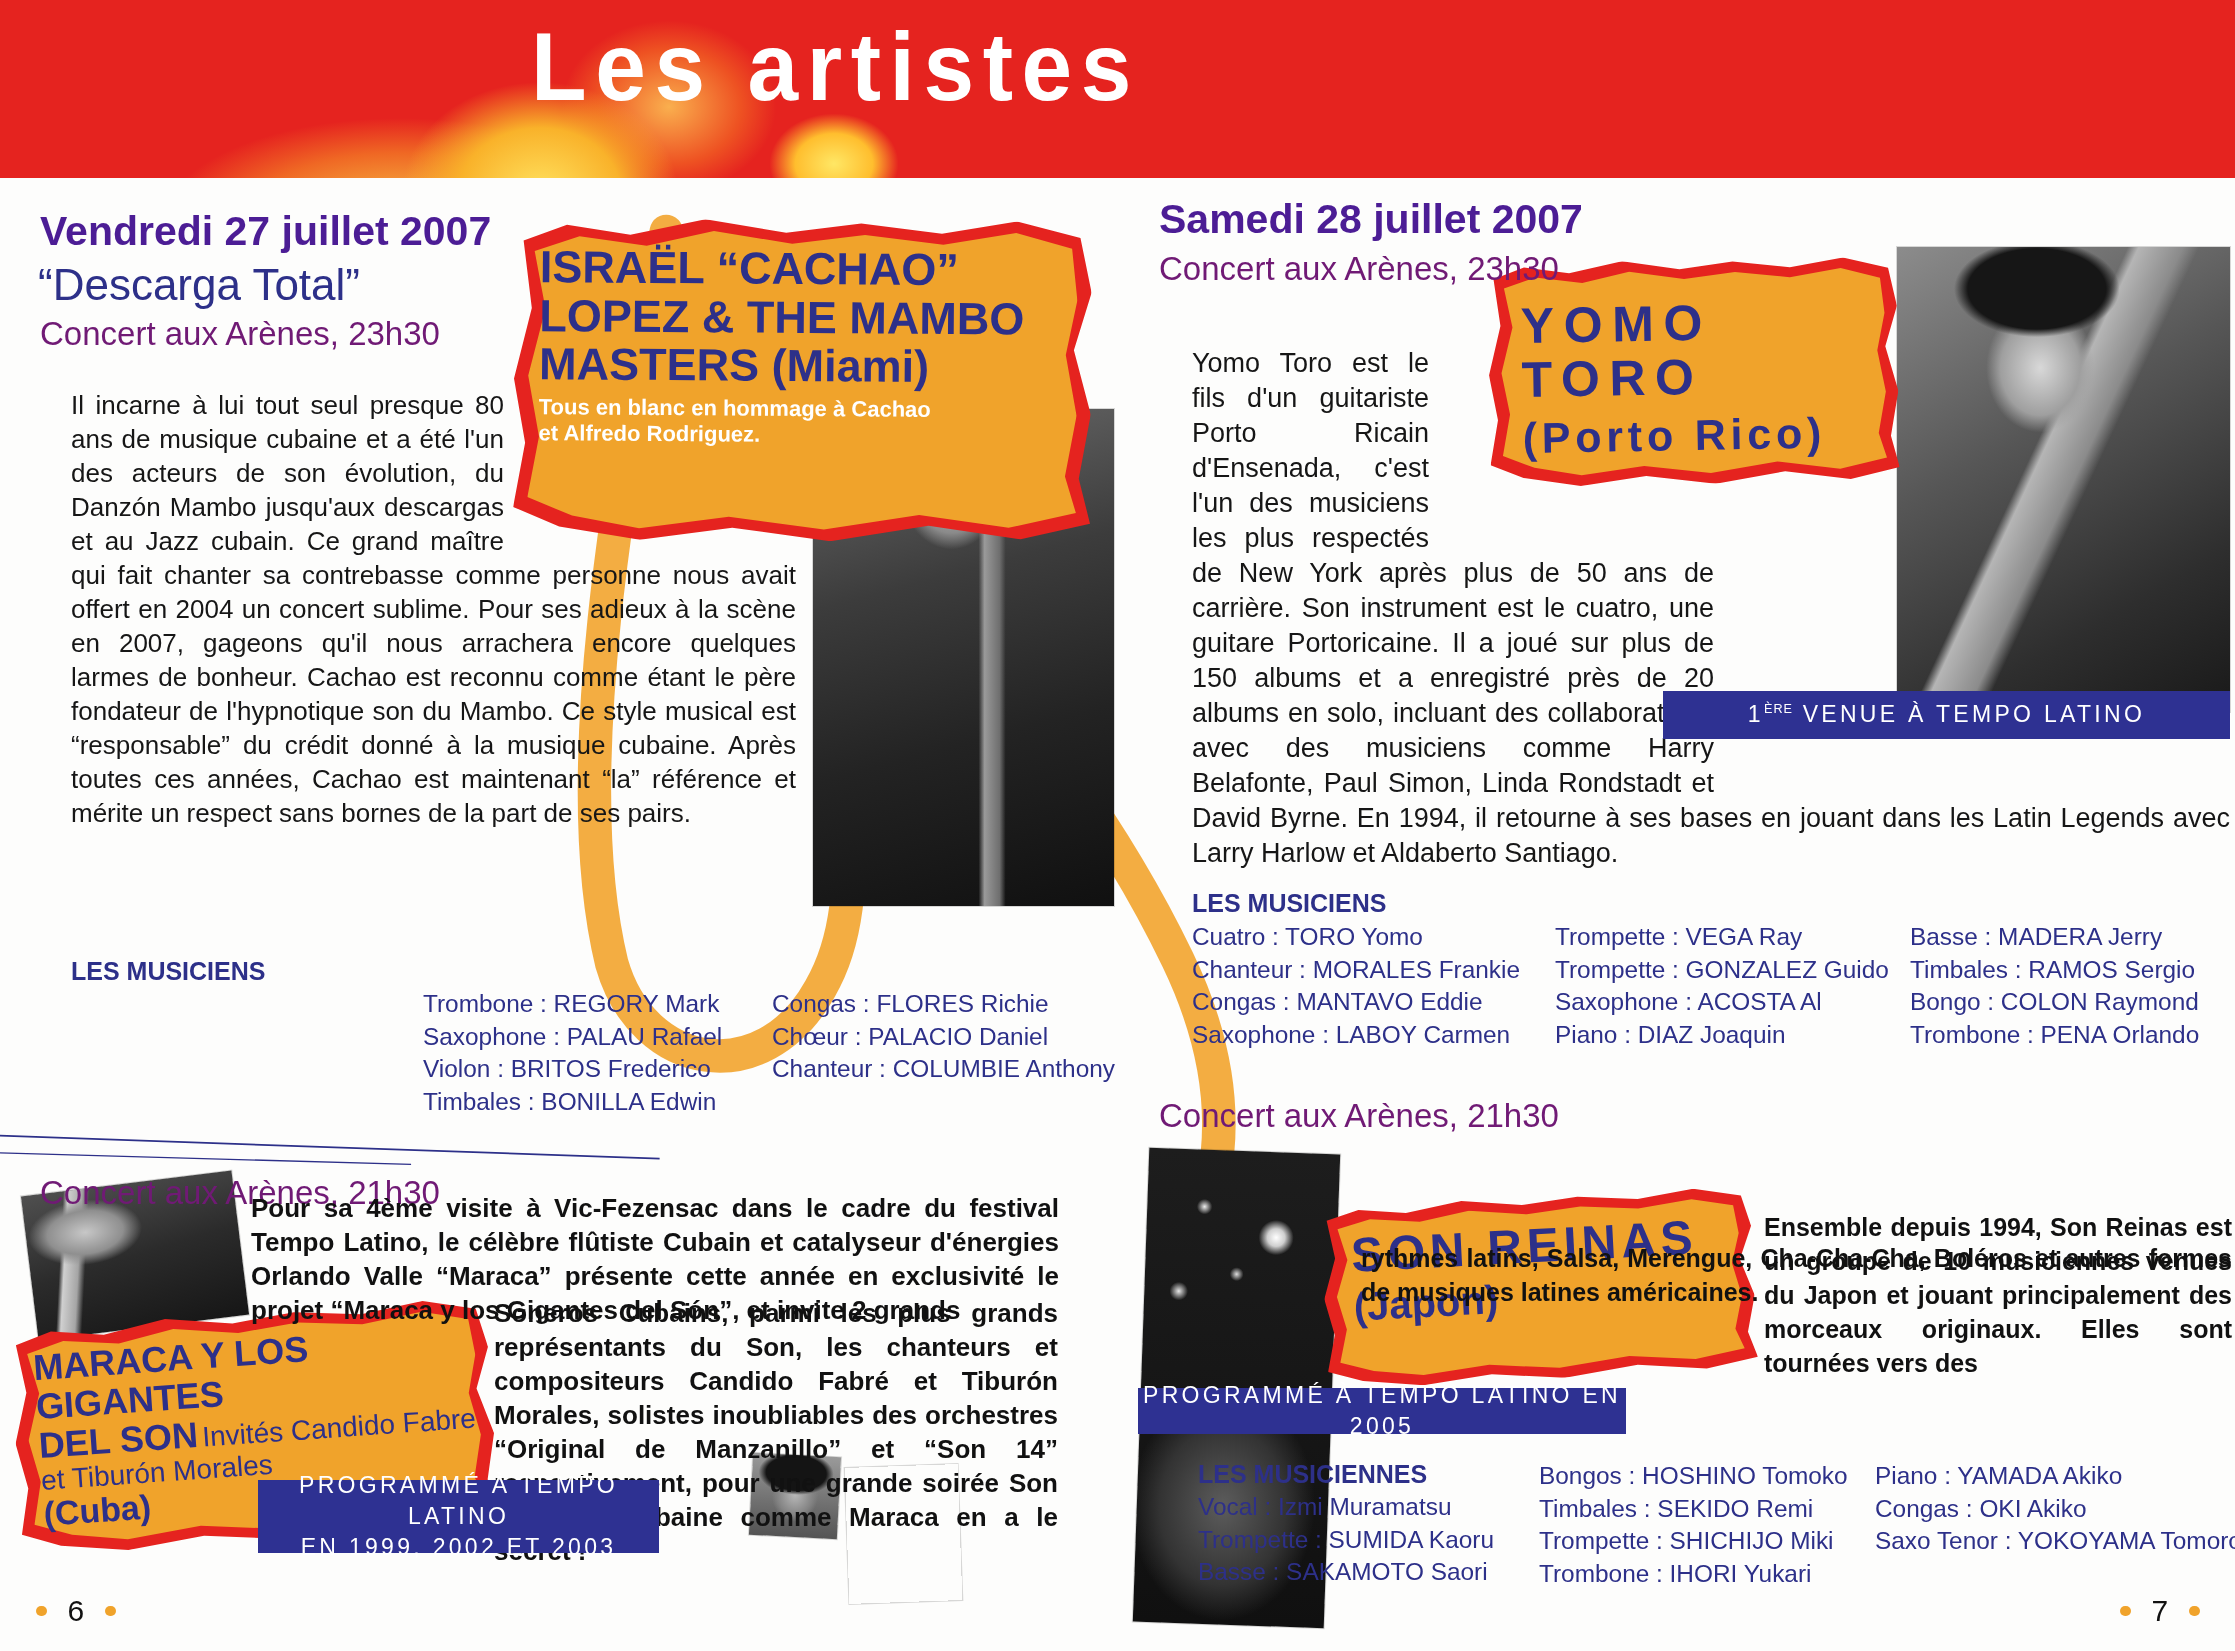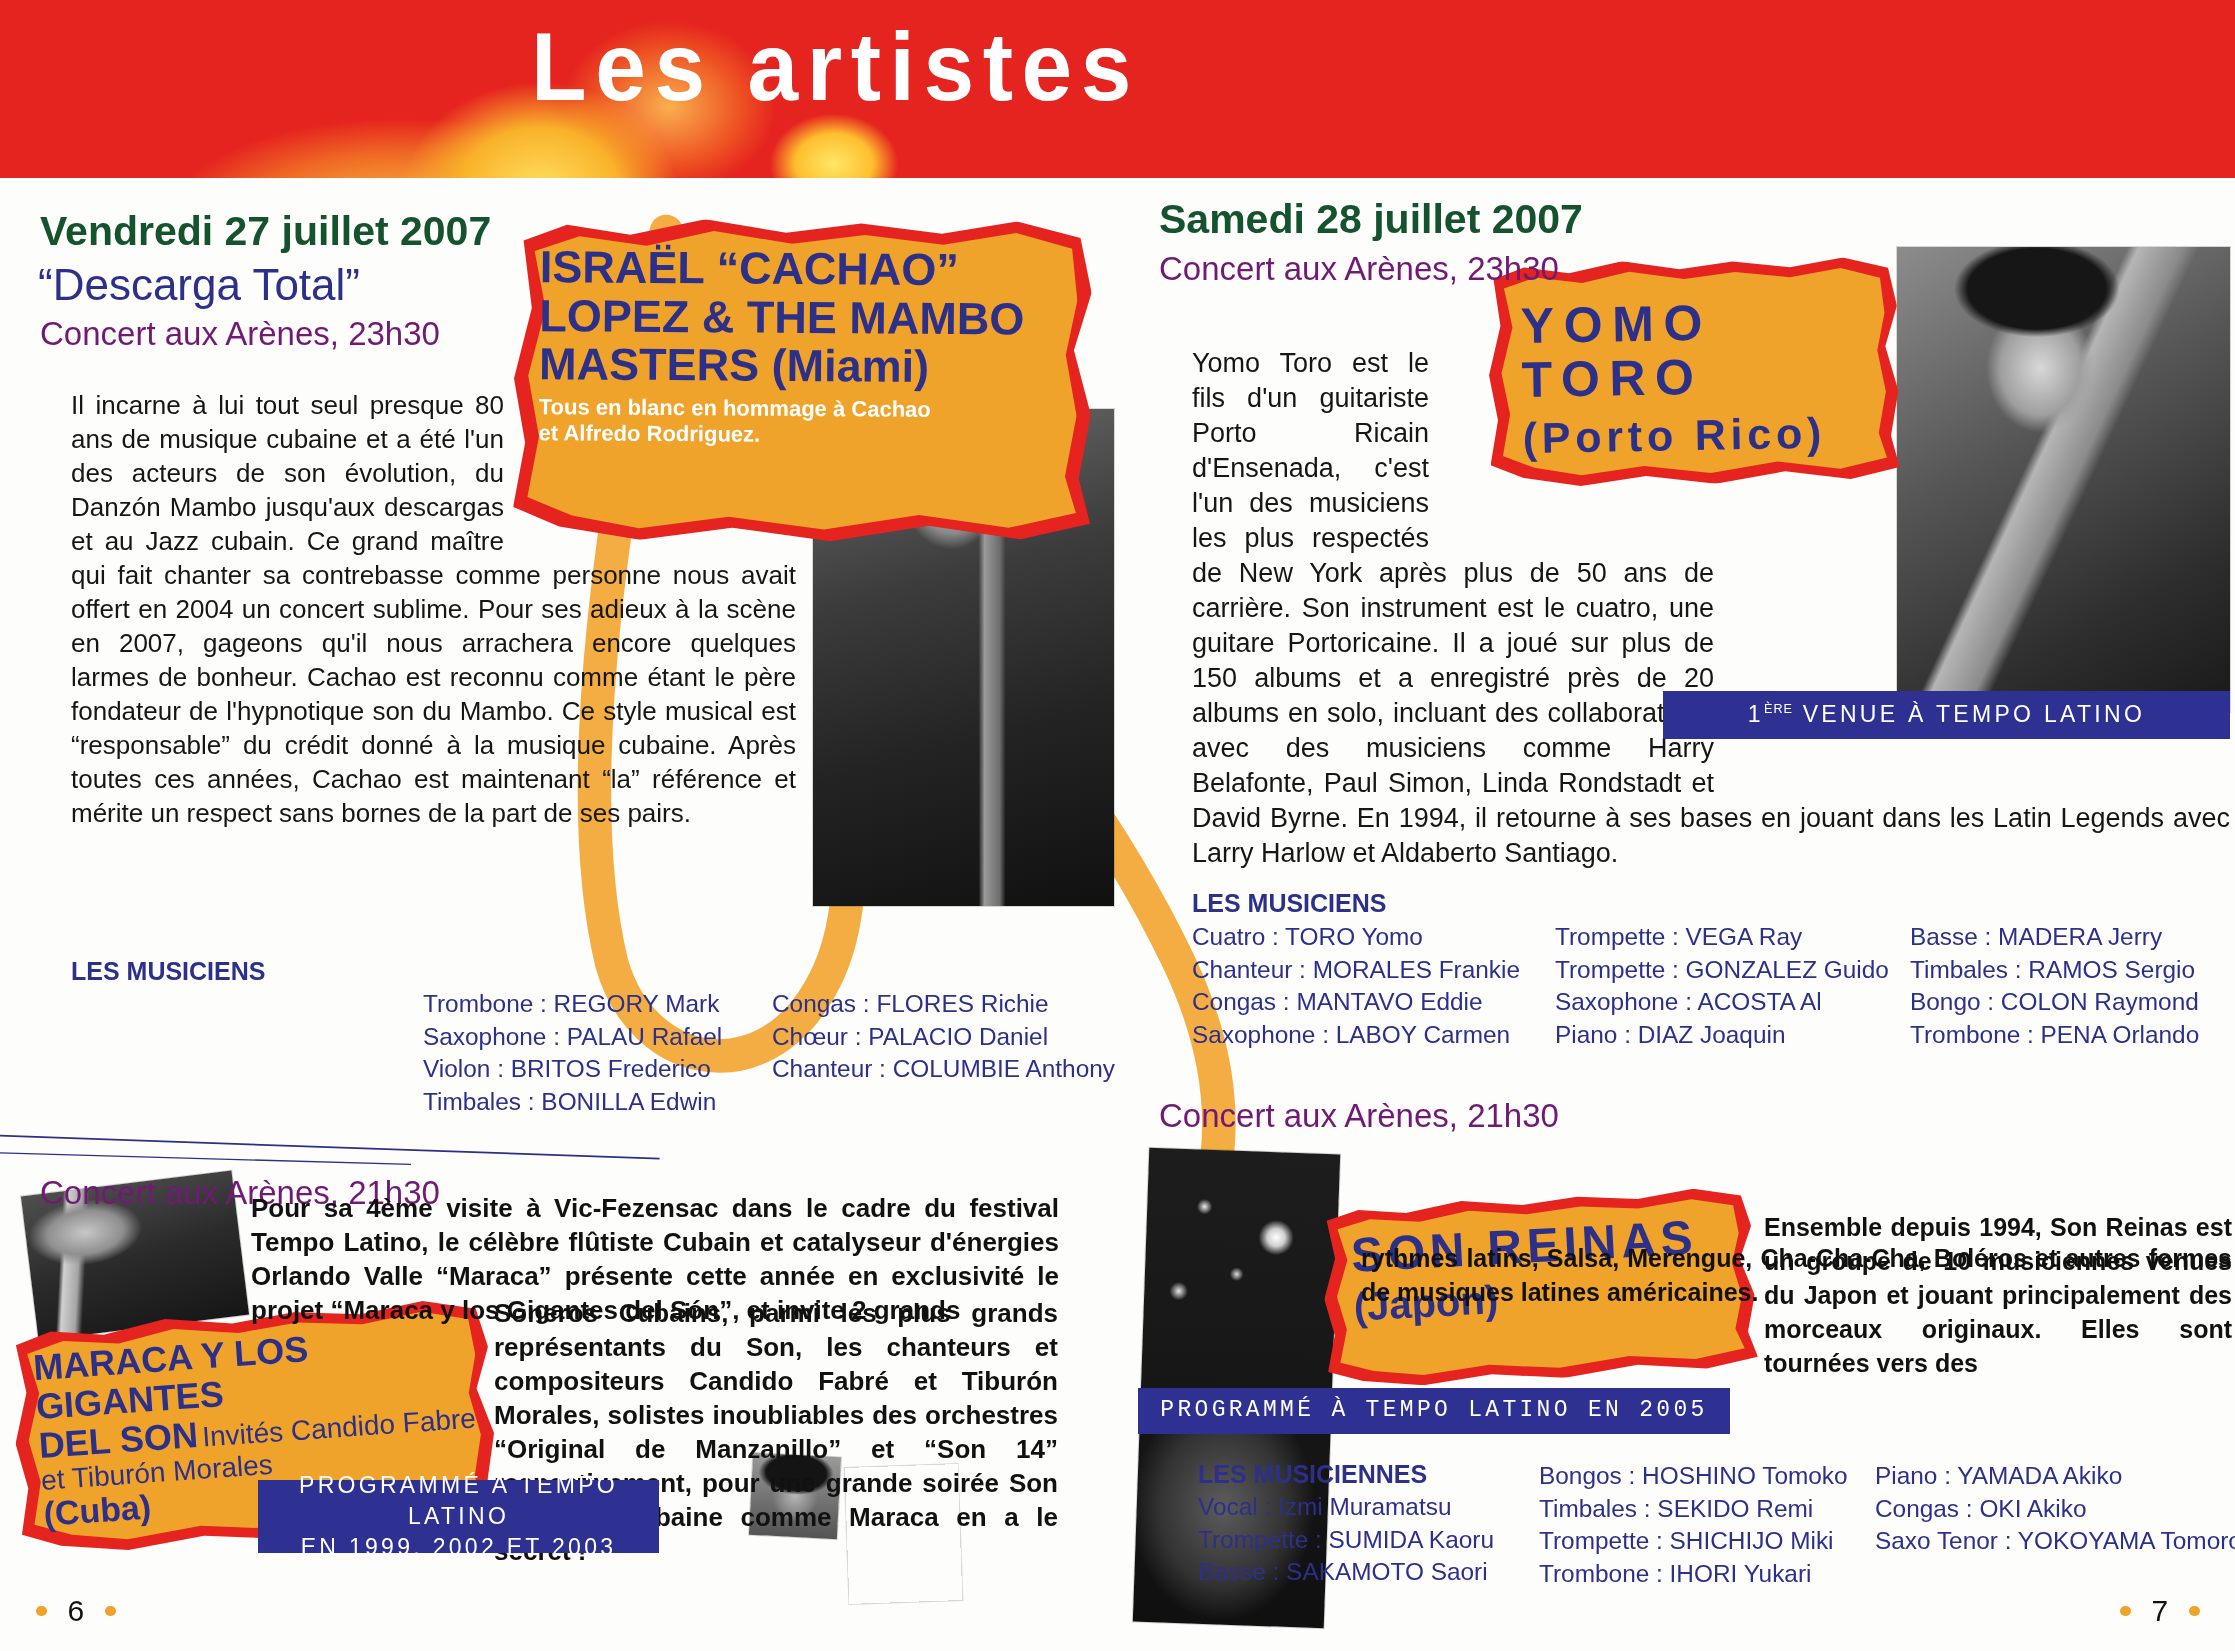--- a/index.html
+++ b/index.html
@@ -12,21 +12,21 @@
     background:
       radial-gradient(86px 67px at 834px 92%, #ffe765 0%, #ffbe2e 45%, rgba(243,130,24,0) 75%),
       radial-gradient(191px 153px at 540px 108%, #ffe15e 0%, #f9b22a 42%, rgba(240,120,20,0) 72%),
       radial-gradient(306px 134px at 401px 125%, #f9cf4b 0%, rgba(248,160,40,.55) 52%, rgba(229,35,31,0) 78%),
       radial-gradient(143px 115px at 669px 60%, rgba(255,210,90,.8) 0%, rgba(255,170,40,.35) 50%, rgba(229,35,31,0) 75%),
       #e5231f;}
   .band-title{left:531px;top:15.3px;width:612px;font-size:91px;font-weight:700;color:#fff;
     letter-spacing:8.6px;transform:scaleY(1.06);white-space:nowrap;}
 
   
-  .date-h{font-size:41px;font-weight:700;color:#14532d;white-space:nowrap;}
+  .date-h{font-size:41px;font-weight:700;color:#4c1d95;white-space:nowrap;}
   .sub-blue{font-size:44px;font-weight:400;color:#2d3089;white-space:nowrap;}
   .sub-red{font-size:33px;color:#701a75;white-space:nowrap;}
   .bio{font-size:26px;line-height:34px;text-align:justify;color:#161616;}
   .bio-bold{font-weight:700;font-size:26px;line-height:34px;text-align:justify;color:#111;}
   .banner{background:#2e3192;color:#fff;display:flex;align-items:center;justify-content:center;
     letter-spacing:3.3px;font-size:23px;text-align:center;line-height:1.35;}
   .banner sup{font-size:.55em;vertical-align:super;letter-spacing:1px;}
   .mus-h{font-size:25px;font-weight:700;color:#2d3089;}
   .mus-col{font-size:24.4px;line-height:32.5px;color:#2d3089;white-space:nowrap;}
 
@@ -226,21 +226,21 @@
     <div class="torn-orange"></div>
     <div class="torn-content" style="padding:23px 0 0 29px;">
       <div class="box-title" style="font-size:48px;letter-spacing:4.8px;">SON REINAS</div>
       <div class="box-title" style="font-size:40px;margin-top:3.8px;">(Japon)</div>
     </div>
   </div>
 
   <div class="abs bio-bold" style="left:1764px;top:1210px;width:468px;font-size:25px;z-index:3;">Ensemble depuis 1994, Son Reinas est un groupe de 10 musiciennes venues du Japon et jouant principalement des morceaux originaux. Elles sont tournées vers des</div>
   <div class="abs bio-bold" style="left:1361px;top:1241px;width:871px;font-size:25px;z-index:3;">rythmes latins, Salsa, Merengue, Cha-Cha-Cha, Boléros et autres formes de musiques latines américaines.</div>
 
-  <div class="abs banner" style="left:1138px;top:1388px;width:592px;height:46px;z-index:3;font-family:Liberation Mono, monospace;">
+  <div class="abs banner" style="left:1138px;top:1388px;width:488px;height:46px;z-index:3;">
     <span>PROGRAMMÉ À TEMPO LATINO EN 2005</span>
   </div>
 
   <div class="abs mus-h" style="left:1198px;top:1460px;z-index:3;">LES MUSICIENNES</div>
   <div class="abs mus-col" style="left:1198px;top:1491px;z-index:3;">
       <div class="mus-line">Vocal : Izmi Muramatsu</div>
       <div class="mus-line">Trompette : SUMIDA Kaoru</div>
       <div class="mus-line">Basse : SAKAMOTO Saori</div>
     </div>
   <div class="abs mus-col" style="left:1539px;top:1460px;z-index:3;">

